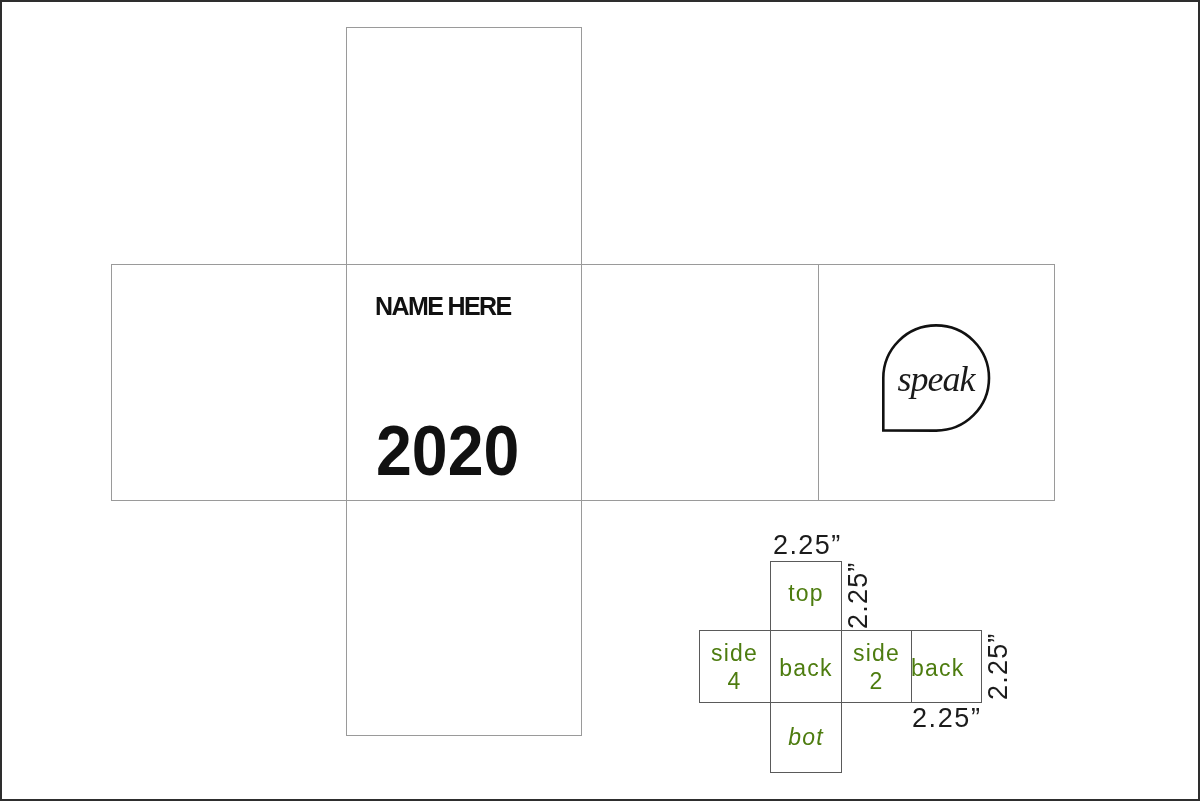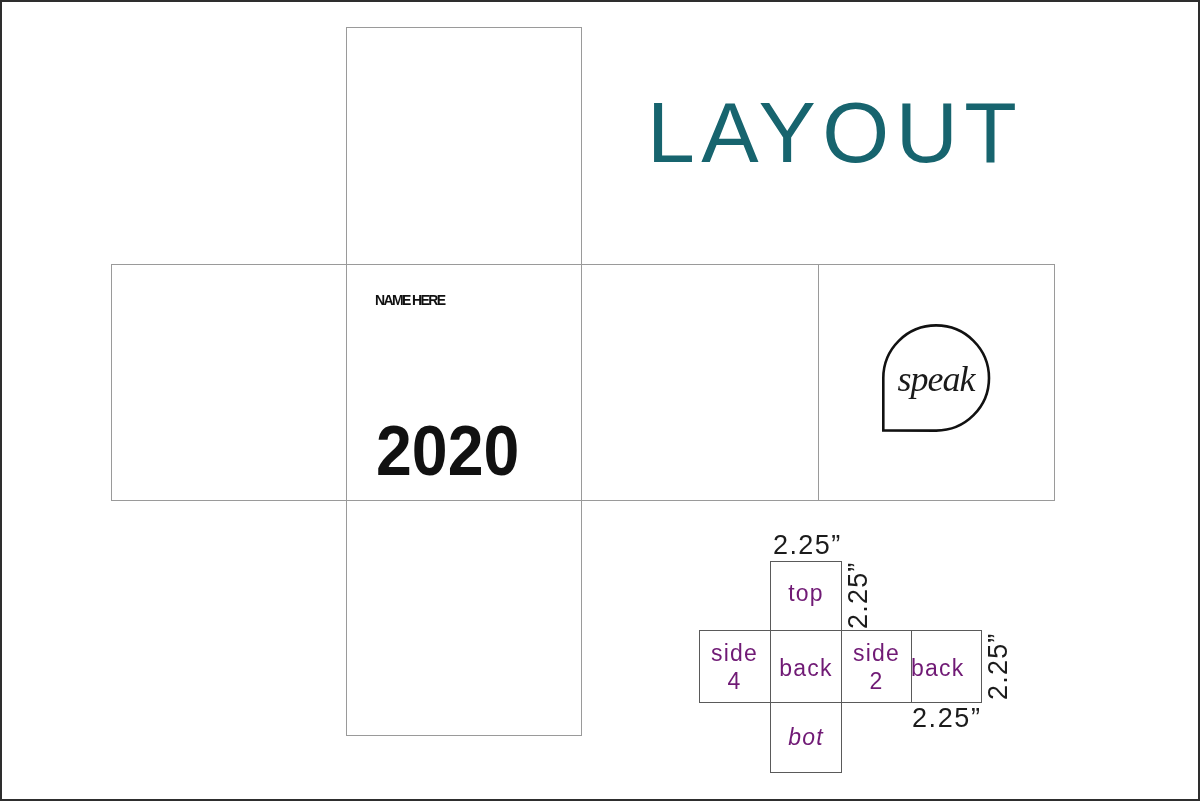--- a/index.html
+++ b/index.html
@@ -1,40 +1,39 @@
 <!DOCTYPE html>
 <html><head>
 <meta charset="utf-8">
 <style>
   html,body{margin:0;padding:0;background:#fff;}
   #page{position:relative;width:1200px;height:801px;background:#ffffff;overflow:hidden;
         font-family:"Liberation Sans",sans-serif;}
   .abs{position:absolute;}
   .gline{position:absolute;background:#9a9a9a;}
   .mline{position:absolute;background:#5a5a5a;}
-  .olabel{position:absolute;color:#701a75;font-size:23px;line-height:27.5px;letter-spacing:1.2px;text-align:center;}
+  .olabel{position:absolute;color:#4d7c0f;font-size:23px;line-height:27.5px;letter-spacing:1.2px;text-align:center;}
   .dim{position:absolute;color:#1c1c1c;font-size:27px;line-height:27px;white-space:nowrap;}
 </style>
 </head>
 <body>
 <div id="page">
 
   <div class="abs" style="left:0;top:0;width:1200px;height:801px;border:2px solid #2e2e2e;box-sizing:border-box;"></div>
 
   <div class="abs" style="left:346px;top:27px;width:236px;height:709px;border:1px solid #9a9a9a;box-sizing:border-box;"></div>
 
   <div class="abs" style="left:111px;top:264px;width:944px;height:237px;border:1px solid #9a9a9a;box-sizing:border-box;"></div>
 
   <div class="gline" style="left:818px;top:264px;width:1px;height:236px;"></div>
 
-  <div class="abs" style="left:375px;top:292px;font-size:14px;font-weight:bold;color:#111;letter-spacing:-1.6px;">NAME HERE</div>
+  <div class="abs" style="left:375px;top:292px;font-size:25px;font-weight:bold;color:#111;letter-spacing:-1.6px;">NAME HERE</div>
 
   <div class="abs" style="left:376px;top:411px;font-size:70px;font-weight:bold;color:#111;transform:scaleX(0.92);transform-origin:0 0;">2020</div>
 
-  <div class="abs" style="left:647px;top:83px;font-size:86px;color:#17646e;letter-spacing:6.4px;">LAYOUT</div>
 
   <svg class="abs" style="left:882px;top:324px;" width="110" height="109" viewBox="0 0 110 109">
     <path d="M 1.3 106.4 L 1.3 54 A 52.85 52.6 0 1 1 54.15 106.6 Z" fill="none" stroke="#111111" stroke-width="2.6" stroke-linejoin="miter"></path>
     <text x="54" y="67" text-anchor="middle" font-family="Liberation Serif, serif" font-style="italic" font-size="36" letter-spacing="-1" fill="#1a1a1a">speak</text>
   </svg>
 
   <div class="abs" style="left:770px;top:561px;width:72px;height:212px;border:1px solid #5a5a5a;box-sizing:border-box;"></div>
 
   <div class="abs" style="left:699px;top:630px;width:283px;height:73px;border:1px solid #5a5a5a;box-sizing:border-box;"></div>
 

